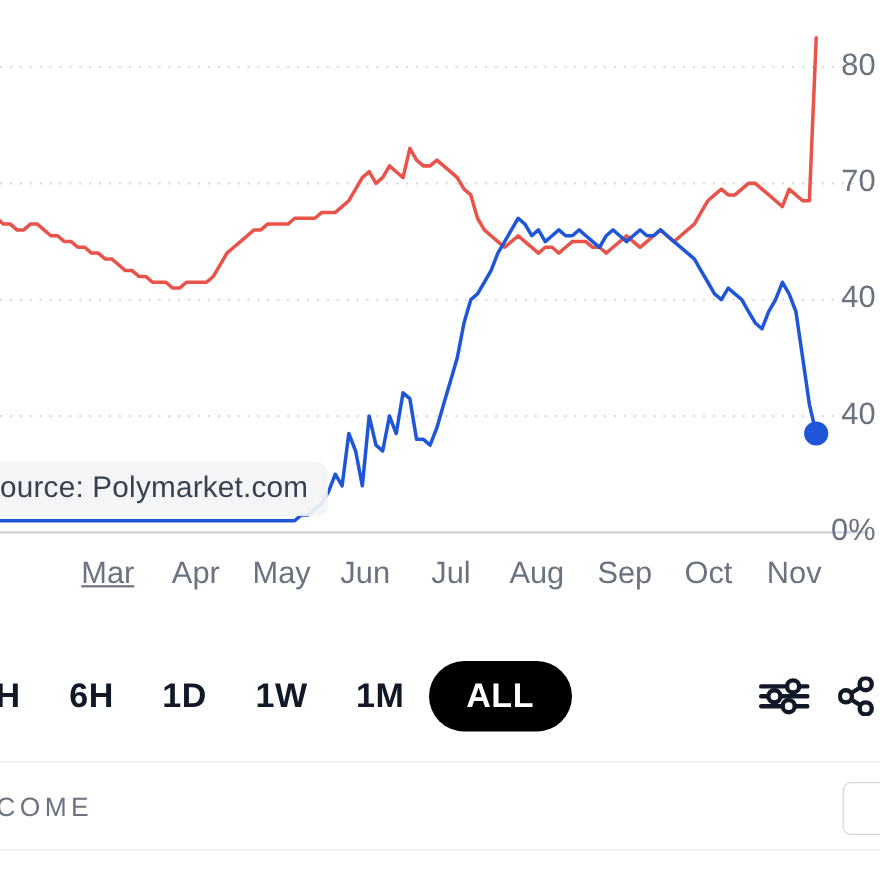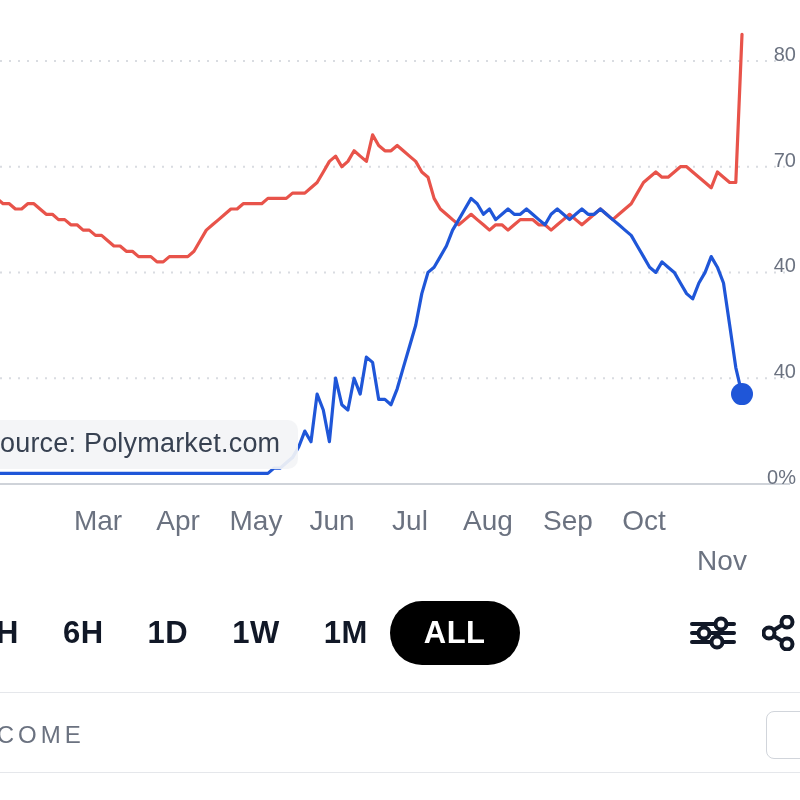--- a/index.html
+++ b/index.html
@@ -59,21 +59,21 @@
     font-size: 28px;
     color: #6b7280;
     transform: translateX(-50%);
     white-space: nowrap;
   }
 
   
   .y-label {
     position: absolute;
     right: 4px;
-    font-size: 20px;
+    font-size: 28px;
     color: #6b7280;
     white-space: nowrap;
   }
 
   
   .range-row {
     position: absolute;
     left: 0;
     top: 578px;
     width: 800px;
@@ -209,29 +209,29 @@
 
   <div id="ylabels">
       <div class="y-label" style="top: 466px;">0%</div>
       <div class="y-label" style="top: 360.222px;">40</div>
       <div class="y-label" style="top: 254.444px;">40</div>
       <div class="y-label" style="top: 148.667px;">70</div>
       <div class="y-label" style="top: 42.8889px;">80</div>
     </div>
 
   <div class="x-axis" id="xaxis">
-      <div class="x-label" style="left: 98px;">Mar</div>
+      <div class="x-label" style="left: 98px; text-decoration: underline;">Mar</div>
       <div class="x-label" style="left: 178px;">Apr</div>
       <div class="x-label" style="left: 256px;">May</div>
       <div class="x-label" style="left: 332px;">Jun</div>
       <div class="x-label" style="left: 410px;">Jul</div>
       <div class="x-label" style="left: 488px;">Aug</div>
       <div class="x-label" style="left: 568px;">Sep</div>
       <div class="x-label" style="left: 644px;">Oct</div>
-      <div class="x-label" style="left: 722px; margin-top: 40px;">Nov</div>
+      <div class="x-label" style="left: 722px;">Nov</div>
     </div>
 
   <div class="range-row">
     <div class="range-items" id="range-items">
         <button class="range-btn first">H</button>
         <button class="range-btn">6H</button>
         <button class="range-btn">1D</button>
         <button class="range-btn">1W</button>
         <button class="range-btn">1M</button>
         <button class="range-btn active">ALL</button>

